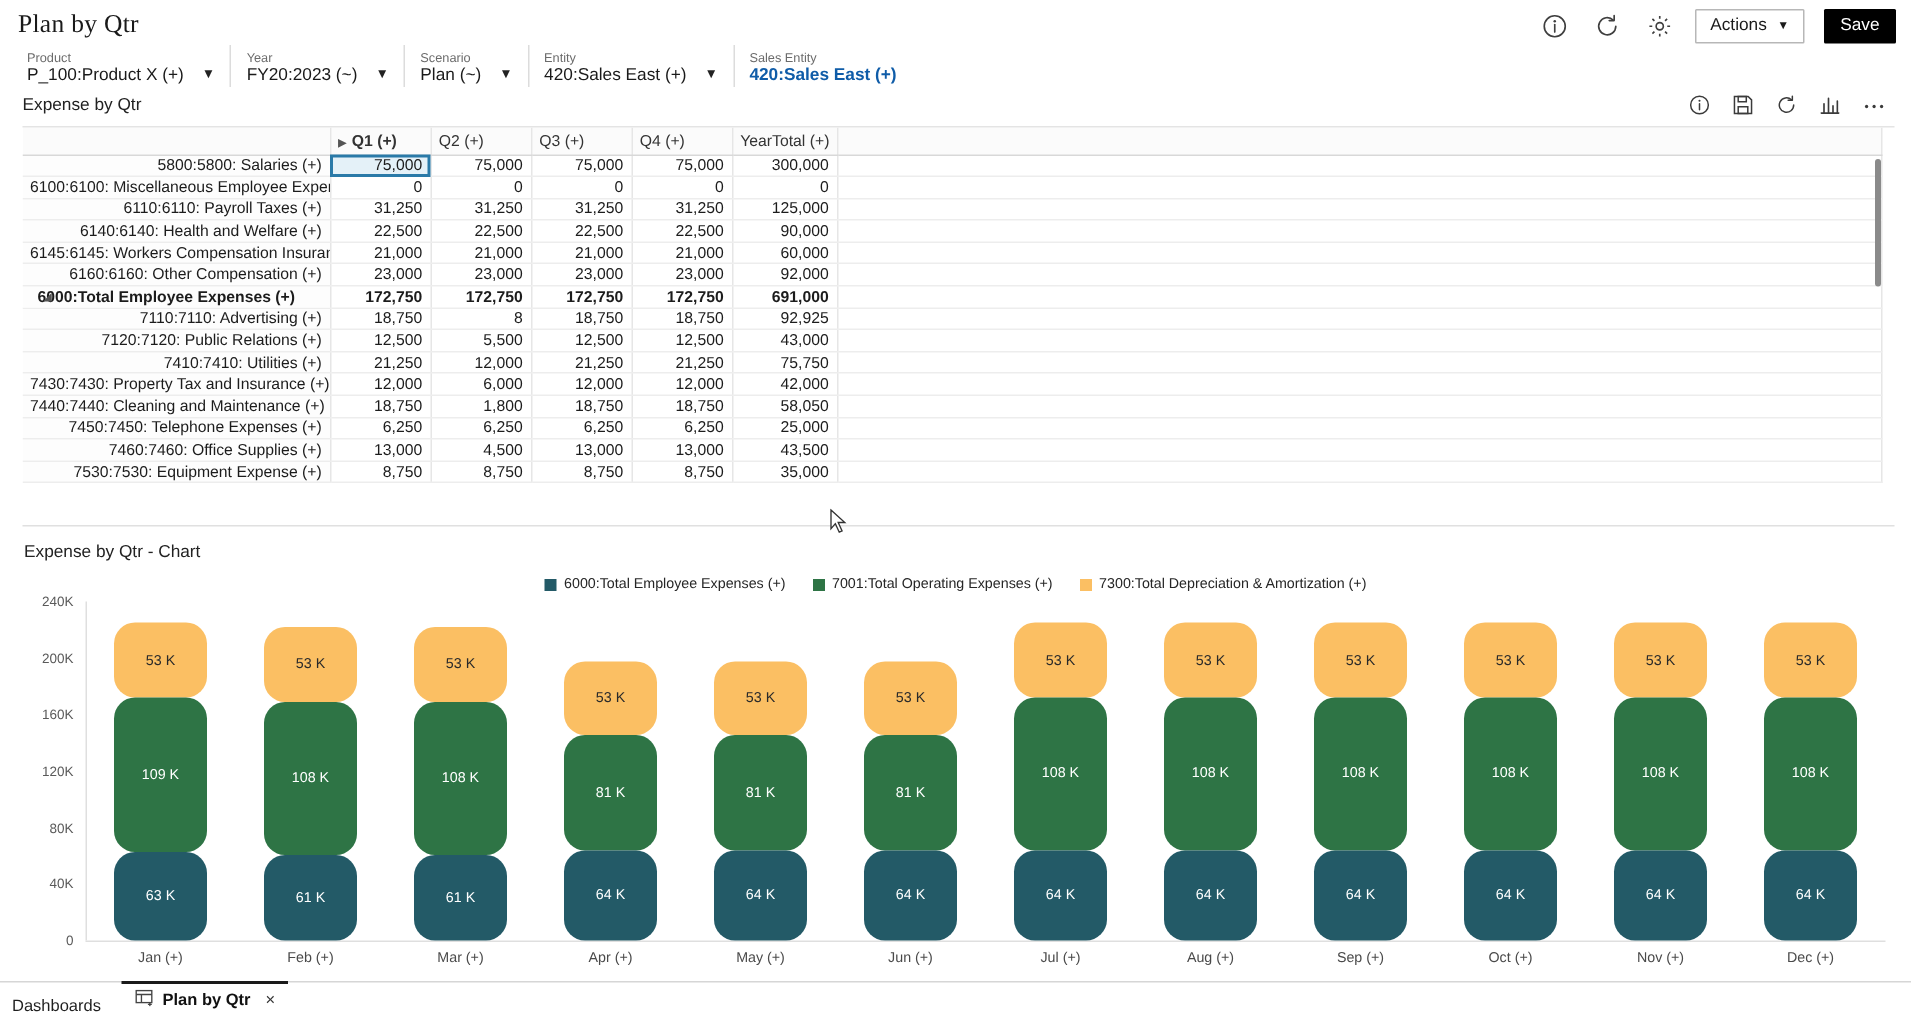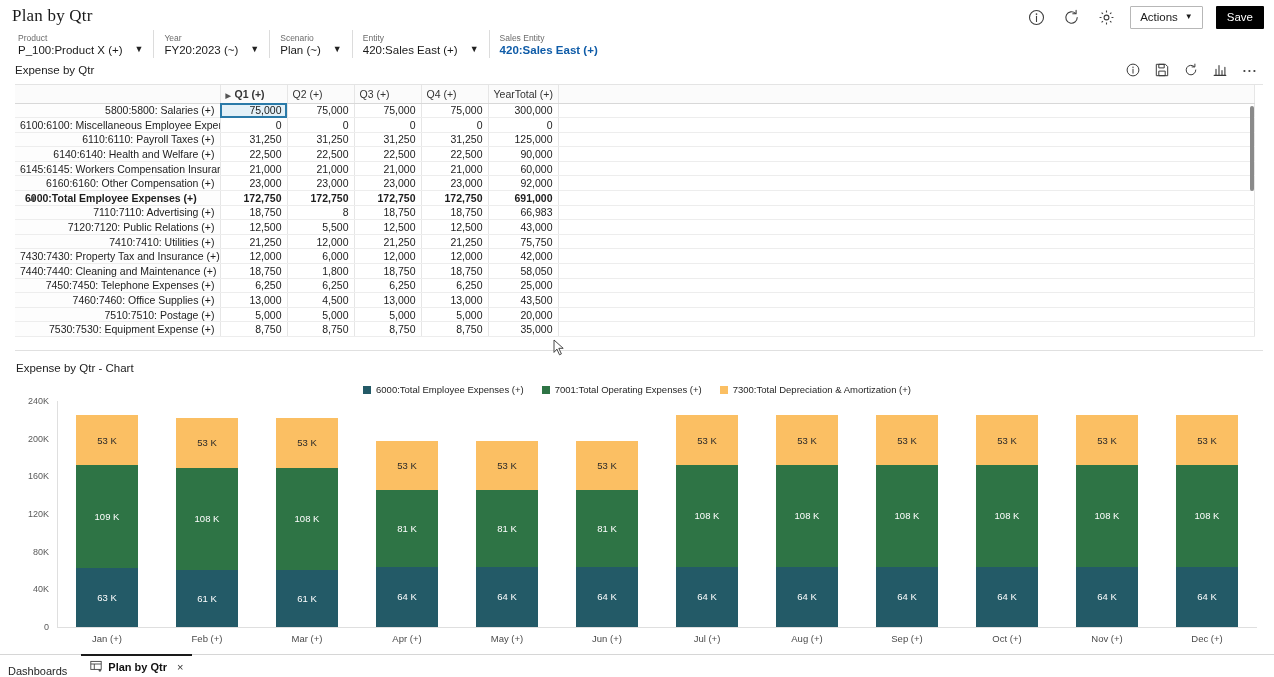--- a/index.html
+++ b/index.html
@@ -103,21 +103,21 @@
 
   .plot { position: absolute; left: 0; top: 42px; width: 1252px; height: 250px; }
   .y-axis { position: absolute; left: 0; top: 0; width: 44px; height: 228px; }
   .y-tick { position: absolute; right: 6px; font-size: 9px; color: #5a5a5a; transform: translateY(-50%); }
   .axis-line-v { position: absolute; left: 46px; top: 0; width: 1px; height: 226px; background: #dfdfdf; }
   .axis-line-h { position: absolute; left: 46px; top: 226px; width: 1200px; height: 1px; background: #dfdfdf; }
 
   .bars { position: absolute; left: 46px; top: 0; width: 1200px; height: 226px; display: flex; }
   .bar-col { flex: 1 1 0; display: flex; flex-direction: column; justify-content: flex-end; align-items: center; height: 226px; }
   .bar { width: 62px; display: flex; flex-direction: column; }
-  .seg { display: flex; align-items: center; justify-content: center; font-size: 9.5px; }
+  .seg { display: flex; align-items: center; justify-content: center; font-size: 9.5px; border-radius: 14px; }
   .seg.s0 { color: #fff; }
   .seg.s1 { color: #fff; }
   .seg.s2 { color: #2a2a2a; }
   .x-labels { position: absolute; left: 46px; top: 232px; width: 1200px; display: flex; }
   .x-lab { flex: 1 1 0; text-align: center; font-size: 9.5px; color: #4a4a4a; }
 
   
   .taskbar { position: absolute; left: 0; bottom: 0; width: 1274px; height: 23px; border-top: 1px solid #d6d6d6; background: #fff; display: flex; align-items: flex-end; }
   .tb-dash { font-size: 11px; color: #1f1f1f; padding: 0 14px 0 8px; cursor: pointer; }
   .tb-tab {
@@ -313,21 +313,21 @@
           <td class="num">172,750</td>
           <td class="num yt">691,000</td>
           <td class="filler"></td>
         </tr>
         <tr>
           <td class="rowhead">7110:7110: Advertising (+)</td>
           <td class="num">18,750</td>
           <td class="num">8</td>
           <td class="num">18,750</td>
           <td class="num">18,750</td>
-          <td class="num yt">66,983</td>
+          <td class="num yt">92,925</td>
           <td class="filler"></td>
         </tr>
         <tr>
           <td class="rowhead">7120:7120: Public Relations (+)</td>
           <td class="num">12,500</td>
           <td class="num">5,500</td>
           <td class="num">12,500</td>
           <td class="num">12,500</td>
           <td class="num yt">43,000</td>
           <td class="filler"></td>
@@ -368,29 +368,20 @@
           <td class="num yt">25,000</td>
           <td class="filler"></td>
         </tr>
         <tr>
           <td class="rowhead">7460:7460: Office Supplies (+)</td>
           <td class="num">13,000</td>
           <td class="num">4,500</td>
           <td class="num">13,000</td>
           <td class="num">13,000</td>
           <td class="num yt">43,500</td>
-          <td class="filler"></td>
-        </tr>
-        <tr>
-          <td class="rowhead">7510:7510: Postage (+)</td>
-          <td class="num">5,000</td>
-          <td class="num">5,000</td>
-          <td class="num">5,000</td>
-          <td class="num">5,000</td>
-          <td class="num yt">20,000</td>
           <td class="filler"></td>
         </tr>
         <tr>
           <td class="rowhead">7530:7530: Equipment Expense (+)</td>
           <td class="num">8,750</td>
           <td class="num">8,750</td>
           <td class="num">8,750</td>
           <td class="num">8,750</td>
           <td class="num yt">35,000</td>
           <td class="filler"></td>

